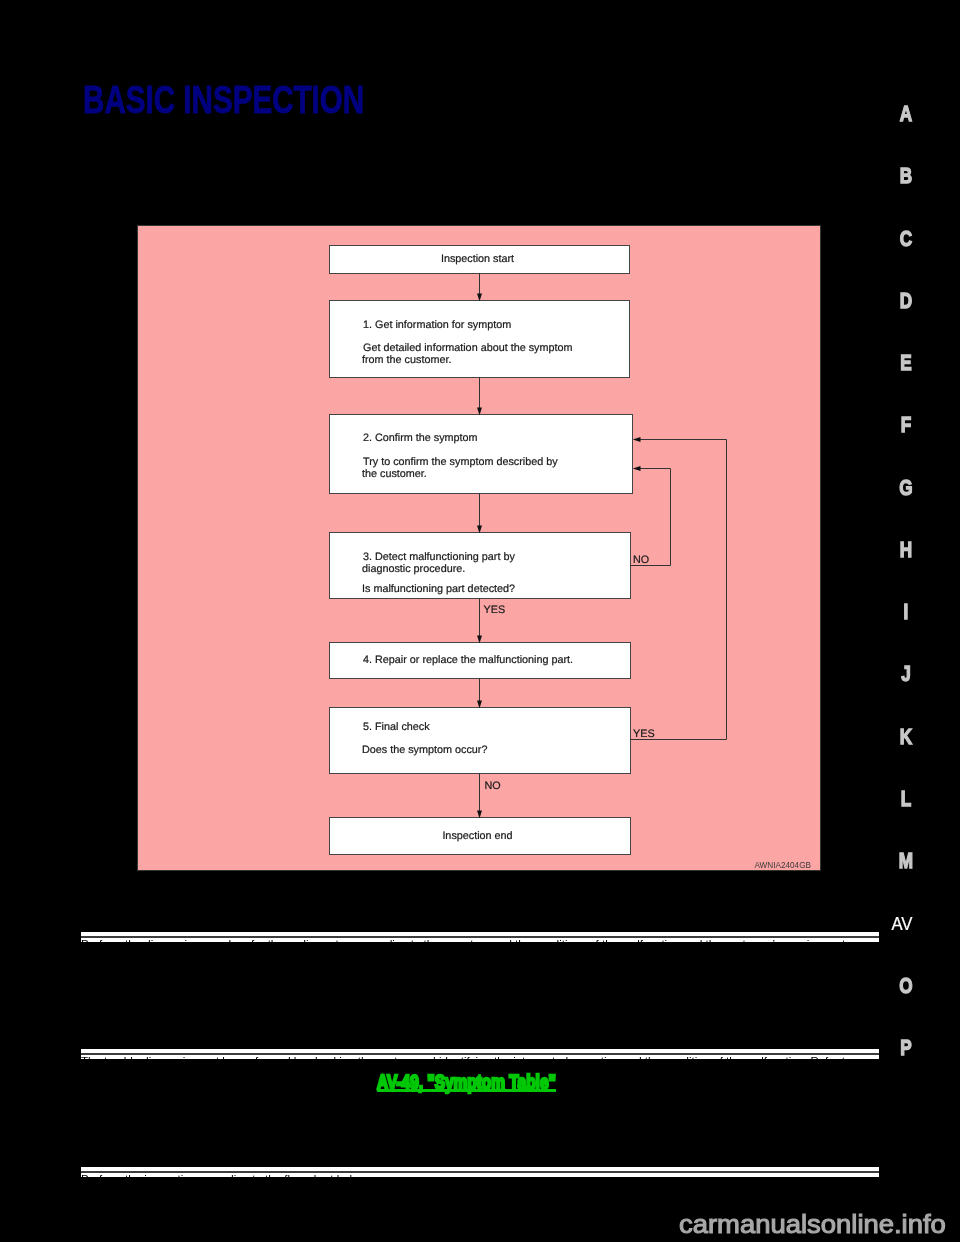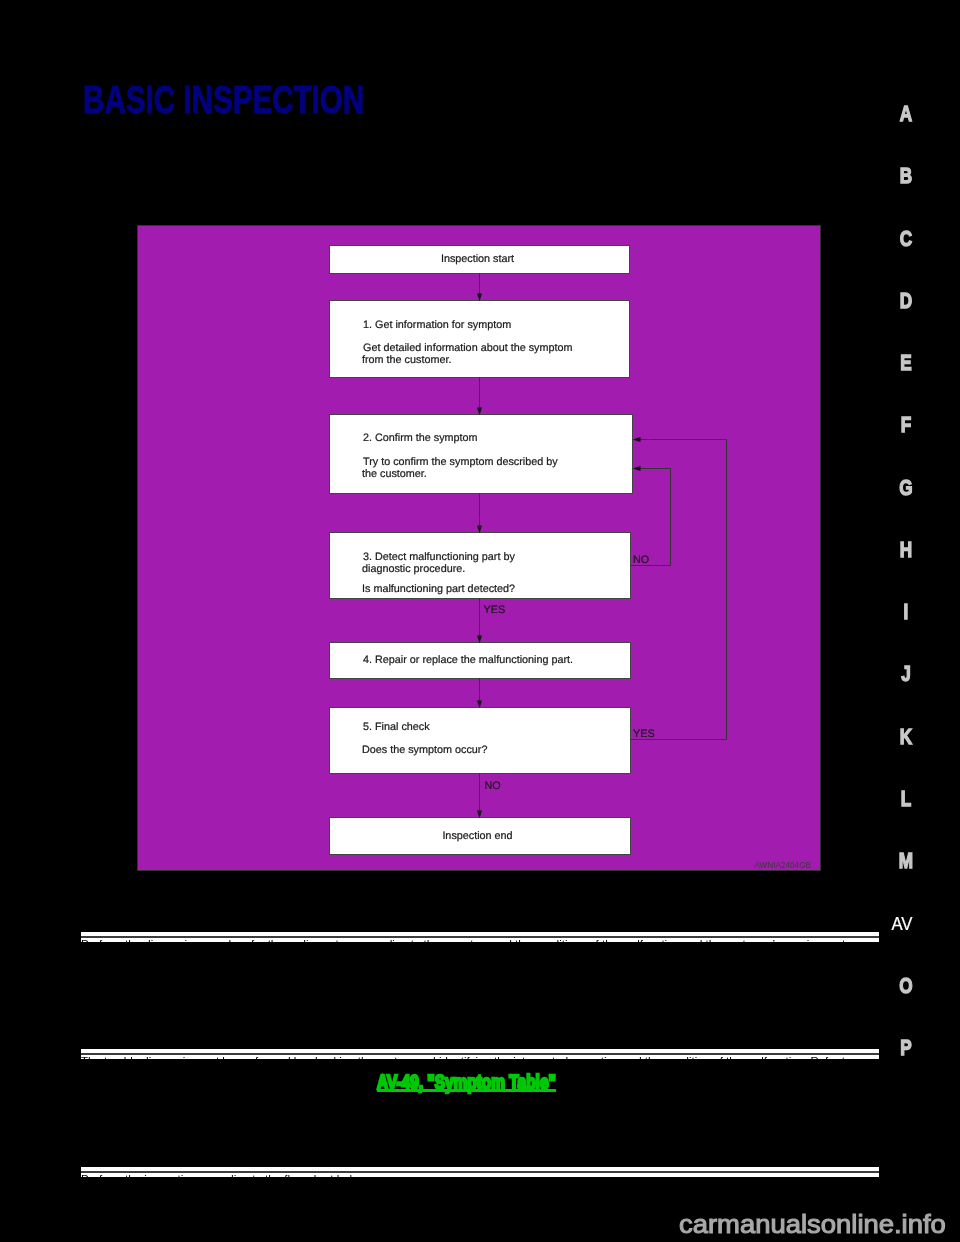--- a/index.html
+++ b/index.html
@@ -1,21 +1,21 @@
 <!DOCTYPE html>
 <html><head>
 <meta charset="utf-8">
 <style>
   html,body{margin:0;padding:0;background:#000;width:960px;height:1242px;overflow:hidden;}
   body{font-family:"Liberation Sans",sans-serif;}
   .page{position:relative;width:844px;height:1242px;background:#000;}
   #page-title{position:absolute;left:83px;top:87px;font-size:39px;line-height:26px;font-weight:bold;color:#000080;
      transform:scaleX(0.759);transform-origin:left top;white-space:nowrap;
      -webkit-text-stroke:0.9px #000080;-webkit-font-smoothing:antialiased;}
-  .fig-panel{position:absolute;left:137px;top:225px;width:684px;height:646px;background:#a21caf;border:1px solid #333;box-sizing:border-box;}
+  .fig-panel{position:absolute;left:137px;top:225px;width:684px;height:646px;background:#fca5a5;border:1px solid #333;box-sizing:border-box;}
   .fig-panel svg{display:block;position:absolute;left:0;top:0;filter:grayscale(1);}
   .fl-txt{font-family:"Liberation Sans",sans-serif;font-size:10.8px;fill:#1a1a1a;
      stroke:#1a1a1a;stroke-width:0.22;paint-order:stroke;
      -webkit-font-smoothing:antialiased;text-rendering:geometricPrecision;}
   .fl-code{font-family:"Liberation Sans",sans-serif;font-size:8.2px;fill:#3a3a3a;}
   .fl-box{fill:#fff;stroke:#444;stroke-width:1;}
   .fl-line{stroke:#333;stroke-width:1;fill:none;}
   .fl-head{fill:#111;}
   
   .txtband{position:absolute;background:#fff;overflow:hidden;filter:grayscale(1);}

